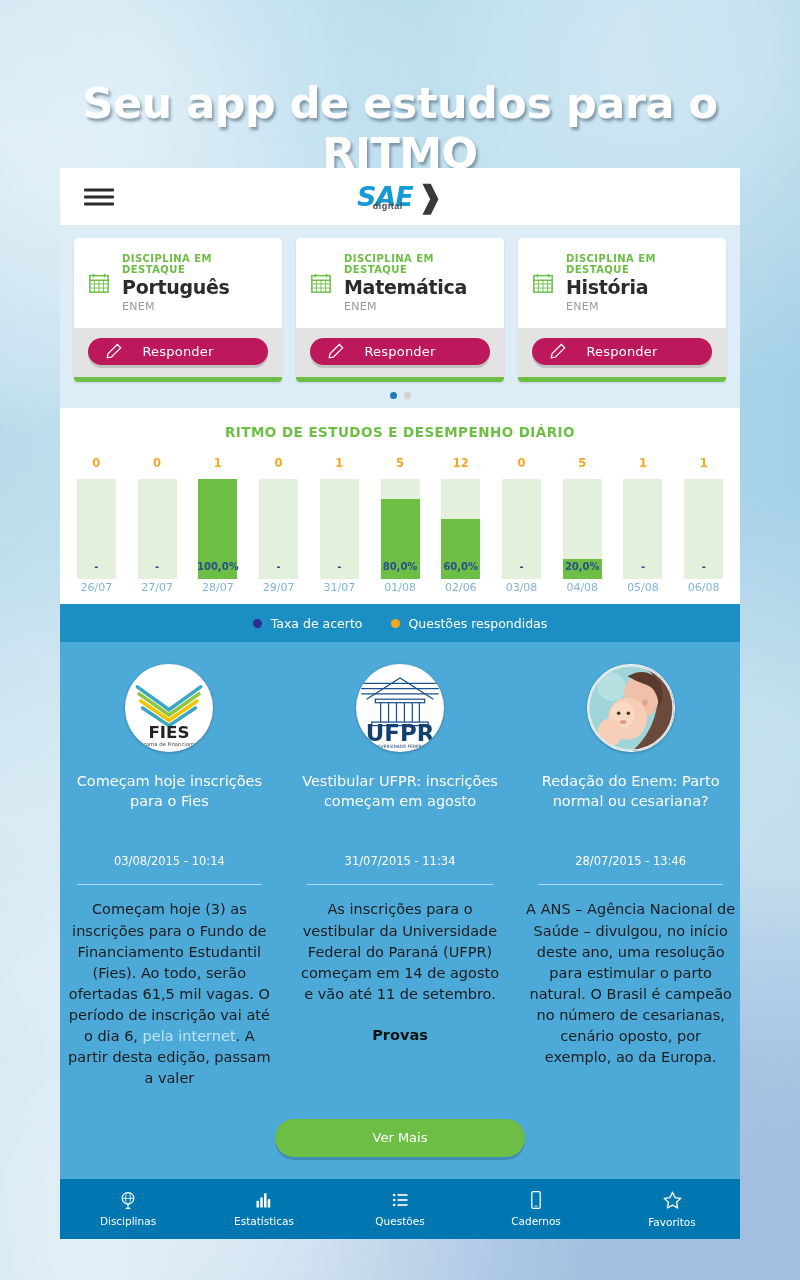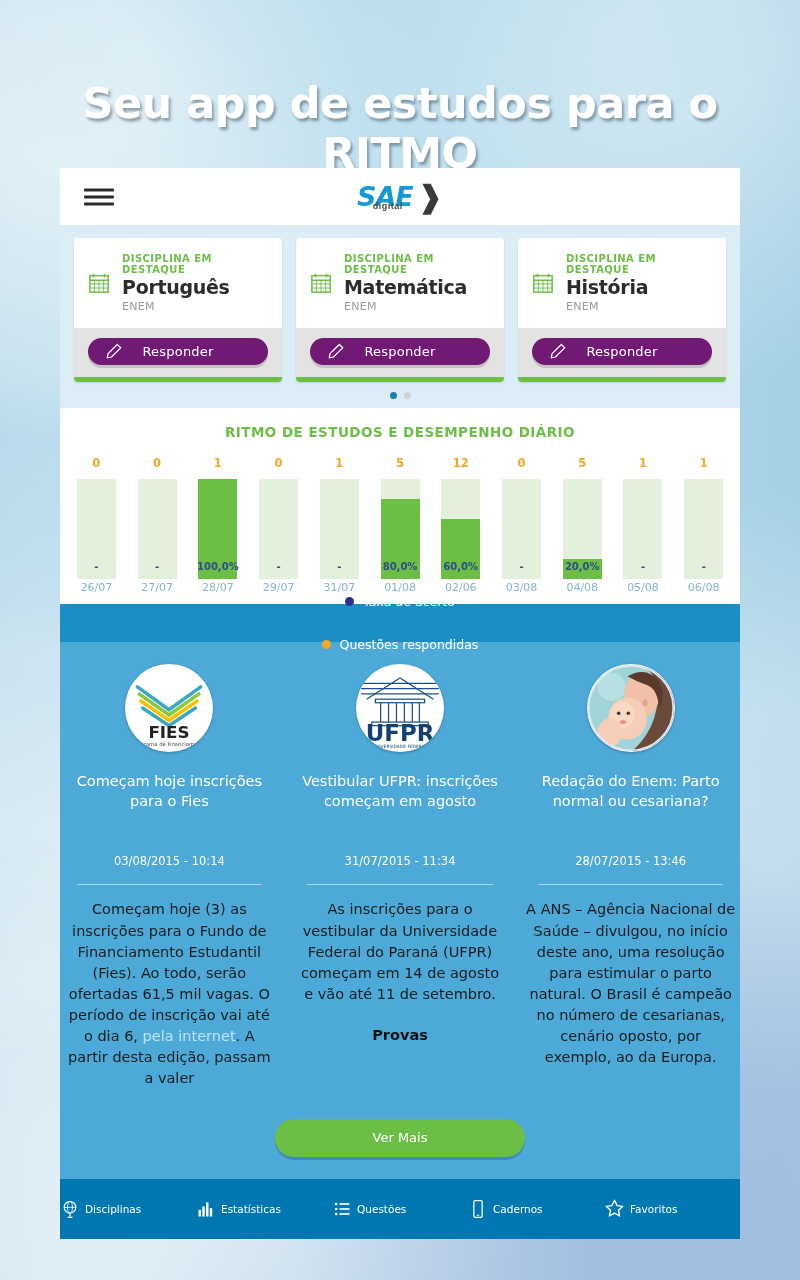--- a/index.html
+++ b/index.html
@@ -77,21 +77,21 @@
   .card-top { display:flex; align-items:center; padding:16px 12px 16px 14px; gap:12px; }
   .cal-icon { width:22px; height:22px; flex:0 0 22px; }
   .card-txt { line-height:1.05; }
   .card-kicker { color:#6cbe45; font-size:10px; letter-spacing:.45px; font-weight:bold;
     font-family:"DejaVu Sans", sans-serif; }
   .card-title { color:#2c2c2c; font-size:19px; font-weight:bold; margin:3px 0 3px;
     font-family:"DejaVu Sans", sans-serif; letter-spacing:-.3px;}
   .card-sub { color:#9b9b9b; font-size:11px; letter-spacing:.3px; font-family:"DejaVu Sans", sans-serif;}
   .card-foot { background:#e3e3e3; padding:10px 14px 12px; }
   .resp-btn {
-    background:#701a75; border-radius:22px; height:27px;
+    background:#be185d; border-radius:22px; height:27px;
     display:flex; align-items:center; justify-content:center;
     position:relative; cursor:pointer;
     box-shadow:0 3px 0 rgba(0,0,0,.14);
     border:none; width:100%;
   }
   .resp-btn .pencil { position:absolute; left:16px; top:50%; transform:translateY(-50%); }
   .resp-label { color:#ffffff; font-size:13px; letter-spacing:.2px; font-family:"DejaVu Sans", sans-serif;}
   .card-bar { height:5px; background:#6cbe45; }
   .dots { display:flex; justify-content:center; gap:7px; padding-top:10px; }
   .dot { width:7px; height:7px; border-radius:50%; background:#d2d2d2; }
@@ -110,21 +110,21 @@
     position:relative; display:flex; align-items:flex-end; justify-content:center;
   }
   .col-fill { position:absolute; left:0; right:0; bottom:0; background:#6cbe45; }
   .col-val { position:relative; z-index:2; color:#2c4e8a; font-size:10px; font-weight:bold;
     padding-bottom:7px; font-family:"DejaVu Sans", sans-serif; }
   .col-date { color:#7fb5d8; font-size:11px; margin-top:2px; padding-bottom:10px;
     font-family:"DejaVu Sans", sans-serif; }
 
   
   .legend { background:#1b8fc4; display:flex; justify-content:center; align-items:center;
-    gap:28px; height:38px;flex-direction:column; }
+    gap:28px; height:38px; }
   .leg-item { display:flex; align-items:center; gap:9px; color:#ffffff; font-size:12.5px;
     font-family:"DejaVu Sans", sans-serif; }
   .leg-dot { width:9px; height:9px; border-radius:50%; }
 
   
   .news { background:#4ca9d8; padding:22px 4px 0; }
   .news-row { display:flex; gap:20px; }
   .news-col { flex:1; display:flex; flex-direction:column; align-items:center; }
   .thumb { width:88px; height:88px; border-radius:50%; overflow:hidden;
     box-shadow:0 1px 3px rgba(0,0,0,.25); background:#fff; position:relative; }
@@ -139,21 +139,21 @@
   .news-body .sub { display:block; margin-top:20px; font-weight:bold; color:#111; }
   .ver-wrap { display:flex; justify-content:center; padding:30px 0 22px; }
   .ver-btn {
     background:#6cbe45; color:#fff; border:none; border-radius:22px;
     width:250px; height:38px; font-size:13px; cursor:pointer;
     box-shadow:0 3px 0 rgba(0,0,0,.16); font-family:"DejaVu Sans", sans-serif;
   }
 
   
   .botnav { background:#0077b0; height:60px; display:flex; align-items:center; }
-  .nav-item { flex:1; display:flex; flex-direction:row; align-items:center; gap:5px; cursor:pointer; }
+  .nav-item { flex:1; display:flex; flex-direction:column; align-items:center; gap:5px; cursor:pointer; }
   .nav-label { color:#ffffff; font-size:10.5px; font-family:"DejaVu Sans", sans-serif; }
 </style>
 </head>
 <body>
 
 <div class="bg"></div>
 
 <div class="wrap">
 
   <div class="headline">Seu app de estudos para o RITMO</div>

